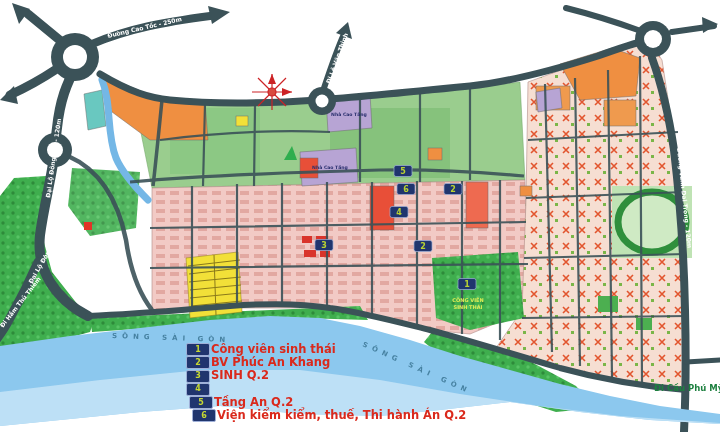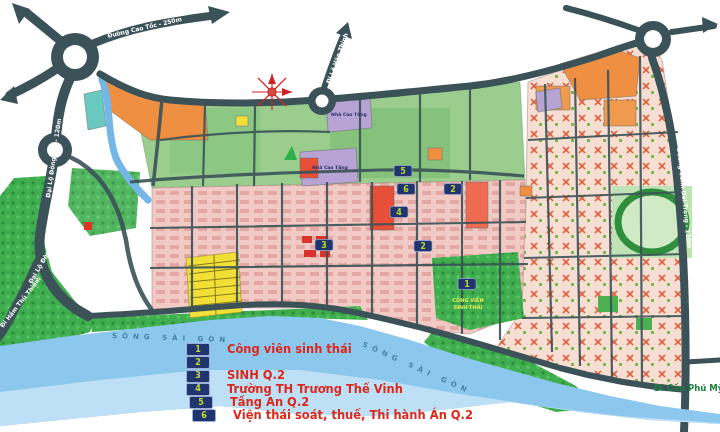--- a/index.html
+++ b/index.html
@@ -6,21 +6,21 @@
   .stage{position:relative;width:720px;height:432px;background:#ffffff;overflow:hidden;
          font-family:"DejaVu Sans","Liberation Sans",sans-serif;}
   .stage svg{position:absolute;left:0;top:0;}
   
   .legend{position:absolute;left:186px;top:344px;display:flex;flex-direction:column;}
   .legend-row{display:flex;align-items:center;height:11.6px;margin-bottom:1.6px;}
   .legend-row.i4{margin-left:3px;} .legend-row.i5{margin-left:6px;}
   .legend-badge{width:22px;height:11px;background:#20356e;border:1px solid #9fb0d8;border-radius:2px;
                 display:flex;align-items:center;justify-content:center;flex:0 0 auto;
                 color:#c6d832;font-size:8px;font-weight:bold;line-height:1;}
-  .legend-label{margin-left:17px;color:#da291c;font-size:11.5px;font-weight:bold;white-space:nowrap;line-height:1;}
+  .legend-label{margin-left:1px;color:#da291c;font-size:11.5px;font-weight:bold;white-space:nowrap;line-height:1;}
   
   text{font-family:"DejaVu Sans","Liberation Sans",sans-serif;}
   .roadlbl{fill:#ffffff;font-size:6px;font-weight:bold;}
   .riverlbl{fill:#35708e;font-size:7px;font-weight:bold;opacity:.8;}
   .arealbl{fill:#2a2f6e;font-size:4.6px;font-weight:bold;}
   .parklbl{fill:#e8ef56;font-size:5px;font-weight:bold;opacity:.95;}
   .greenlbl{fill:#1e8040;font-size:8.5px;font-weight:bold;}
   .mnum{fill:#b9d232;font-size:8px;font-weight:bold;}
 </style>
 </head>
@@ -209,31 +209,31 @@
   </g>
 </svg>
 
 <div class="legend">
   <div class="legend-row i0">
     <span class="legend-badge">1</span>
     <span class="legend-label">Công viên sinh thái</span>
   </div>
   <div class="legend-row i1">
     <span class="legend-badge">2</span>
+    <span class="legend-label">BV Phúc An Khang</span>
   </div>
   <div class="legend-row i2">
     <span class="legend-badge">3</span>
     <span class="legend-label">SINH Q.2</span>
   </div>
   <div class="legend-row i3">
     <span class="legend-badge">4</span>
-    <span class="legend-label">Trường TH Trương Thế Vinh</span>
   </div>
   <div class="legend-row i4">
     <span class="legend-badge">5</span>
     <span class="legend-label">Tầng An Q.2</span>
   </div>
   <div class="legend-row i5">
     <span class="legend-badge">6</span>
-    <span class="legend-label">Viện thái soát, thuế, Thi hành Án Q.2</span>
+    <span class="legend-label">Viện kiểm kiểm, thuế, Thi hành Án Q.2</span>
   </div>
 </div>
 </div>
 
 </body></html>

